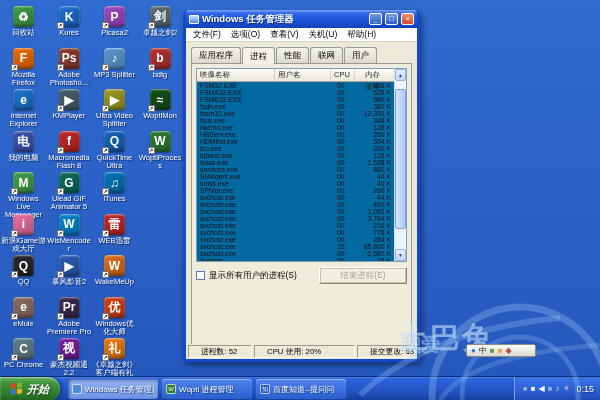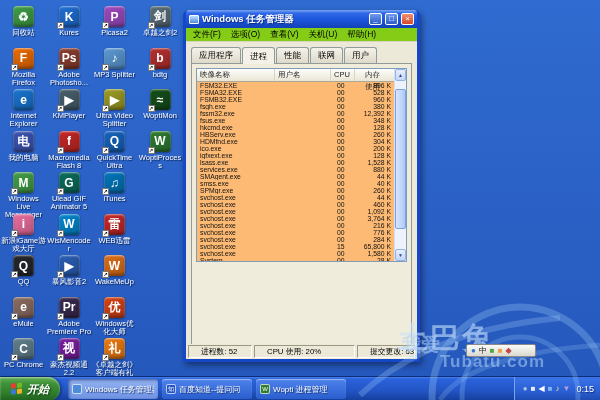--- a/index.html
+++ b/index.html
@@ -21,31 +21,31 @@
          background:#ece9d8; border:3px solid #1548c8; border-top:none; border-radius:6px 6px 2px 2px;
          box-shadow:2px 3px 6px rgba(0,0,10,.45); }
   .titlebar { height:18px; border-radius:4px 4px 0 0; padding:0 3px; display:flex; align-items:center; gap:3px;
               background:linear-gradient(180deg,#7ba5f0 0%,#2f68e8 18%,#1c55dc 55%,#1242b8 100%); }
   .tm-ico { width:10px; height:9px; background:linear-gradient(180deg,#bfe0ff,#4d8cd8); border:1px solid #fff; border-radius:1px; }
   .title { flex:1; color:#fff; font-size:9.5px; font-weight:bold; text-shadow:1px 1px 1px #0a2a80; white-space:nowrap; overflow:hidden; }
   .capbtn { width:13px; height:12px; border:1px solid #fff; border-radius:2px; color:#fff; font-size:8px; line-height:10px;
             text-align:center; background:linear-gradient(180deg,#6f9bee,#2c5cc8); cursor:pointer; }
   .capbtn.close { background:linear-gradient(180deg,#ef9070,#d4482a); }
 
-  .menubar { height:14px; display:flex; align-items:center; padding-left:2px; background:#84cc16; border-bottom:1px solid #d8d4c4; }
+  .menubar { height:14px; display:flex; align-items:center; padding-left:2px; background:#ffffff; border-bottom:1px solid #d8d4c4; }
   .menuitem { font-size:8.5px; padding:0 5px; cursor:pointer; }
 
   .tabstrip { display:flex; margin:4px 5px 0 5px; position:relative; top:1px; }
   .tab { font-size:8.5px; padding:2px 7px 1px 7px; border:1px solid #919b9c; border-bottom:none;
          border-radius:3px 3px 0 0; background:linear-gradient(180deg,#f4f2ea,#dcd8c8); margin-right:1px; cursor:pointer; }
   .tab.active { background:#f4f2e8; position:relative; z-index:2; padding-top:3px; }
 
   .tabpanel { margin:0 5px; border:1px solid #919b9c; background:#efecdb; padding:4px; height:287px; position:relative; }
 
-  .list { position:relative; border:1px solid #7f9db9; background:#fdba74; height:194px; overflow:hidden; }
+  .list { position:relative; border:1px solid #7f9db9; background:#0369a1; height:194px; overflow:hidden; }
   .lheader { display:flex; height:13px; background:linear-gradient(180deg,#fdfdfb,#e9e6d5); border-bottom:1px solid #aca899; }
   .hcell { font-size:7.5px; line-height:12px; padding-left:3px; border-right:1px solid #d8d4c2; color:#222; }
   .hcell.num { text-align:right; padding-right:20px; }
   .rows { position:absolute; left:0; right:12px; top:13px; bottom:0; }
   .prow { display:flex; height:7px; align-items:center; cursor:default; }
   .pc { font-size:6.8px; line-height:7px; white-space:nowrap; overflow:hidden; color:#111; }
   .pc.name { width:78px; padding-left:3px; }
   .pc.user { width:56px; }
   .pc.cpu  { width:24px; text-align:right; padding-right:5px; }
   .pc.mem  { width:46px; text-align:right; padding-right:3px; }
@@ -471,20 +471,27 @@
             <div class="pc cpu">02</div>
             <div class="pc mem">188 K</div>
           </div>
         </div>
       <div class="vscroll">
         <div class="sbtn up">▲</div>
         <div class="sthumb"></div>
         <div class="sbtn down">▼</div>
       </div>
     </div>
+    <div class="footer">
+      <div class="chkwrap">
+        <div class="chk"></div>
+        <div class="chklbl">显示所有用户的进程(S)</div>
+      </div>
+      <div class="endbtn">结束进程(E)</div>
+    </div>
   </div>
   <div class="statusbar">
     <div class="scell c1">进程数: 52</div>
     <div class="scell c2">CPU 使用: 20%</div>
     <div class="scell c3">提交更改: 633668K / 734540K</div>
   </div>
 </div>
 
 <div class="taskbar">
   <div class="startbtn">
@@ -495,26 +502,26 @@
         <i style="background:#f3b21b"></i>
     </div>
     <div class="startlbl">开始</div>
   </div>
   <div class="taskbtns" id="taskbtns">
       <div class="tbtn active">
         <div class="ti" style="background: rgb(77, 140, 216); border: 1px solid rgba(255, 255, 255, 0.7);"></div>
         <div class="tl">Windows 任务管理器</div>
       </div>
       <div class="tbtn">
+        <div class="ti" style="background: rgb(46, 125, 50); border: 1px solid rgba(255, 255, 255, 0.7);">W</div>
+        <div class="tl">Wopti 进程管理</div>
+      </div>
+      <div class="tbtn">
         <div class="ti" style="background: rgb(34, 85, 200); border: 1px solid rgba(255, 255, 255, 0.7);">知</div>
         <div class="tl">百度知道--提问问</div>
-      </div>
-      <div class="tbtn">
-        <div class="ti" style="background: rgb(46, 125, 50); border: 1px solid rgba(255, 255, 255, 0.7);">W</div>
-        <div class="tl">Wopti 进程管理</div>
       </div>
     </div>
   <div class="tray">
     <span id="trayicons" style="display:flex;gap:3px;align-items:center;">
         <div class="ic" style="color: rgb(168, 192, 220);">●</div>
         <div class="ic" style="color: rgb(232, 238, 248);">■</div>
         <div class="ic" style="color: rgb(255, 255, 255);">◀</div>
         <div class="ic" style="color: rgb(127, 179, 240);">■</div>
         <div class="ic" style="color: rgb(255, 224, 130);">♪</div>
         <div class="ic" style="color: rgb(179, 157, 219);">▼</div>
@@ -533,14 +540,13 @@
 
 <div class="wmark">
   <svg width="600" height="400">
     <circle cx="520" cy="395" r="88" fill="none" stroke="rgba(160,205,250,.30)" stroke-width="7"></circle>
     <circle cx="520" cy="395" r="58" fill="none" stroke="rgba(160,205,250,.25)" stroke-width="5"></circle>
     <path d="M360,395 Q430,330 560,318" fill="none" stroke="rgba(160,205,250,.28)" stroke-width="6"></path>
     <path d="M440,400 Q470,355 600,345" fill="none" stroke="rgba(160,205,250,.22)" stroke-width="5"></path>
   </svg>
   <div class="wm-brand">土巴兔</div>
   <div class="wm-love">我爱</div>
-  <div class="wm-site">Tubatu.com</div>
 </div>
 
 </body></html>

